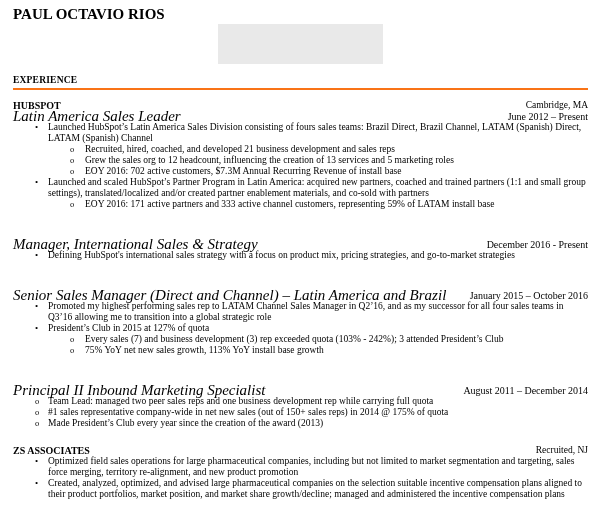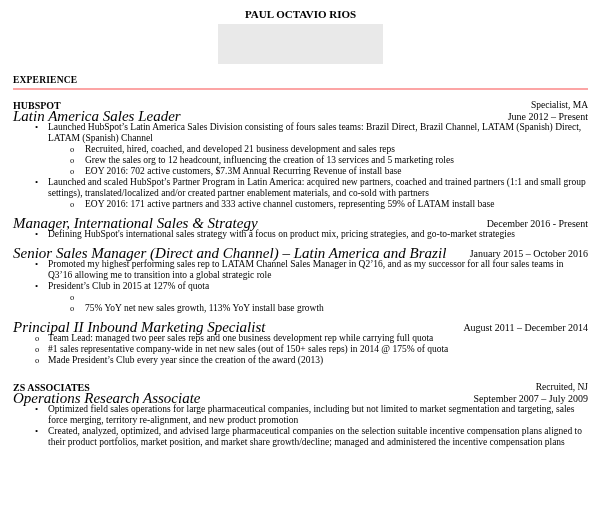--- a/index.html
+++ b/index.html
@@ -6,53 +6,52 @@
   body {
     width: 600px; height: 507px;
     background: #ffffff;
     color: #000000;
     font-family: "Liberation Serif", serif;
     overflow: hidden;
   }
   .page { padding: 7px 12px 0 13px; }
 
   .name {
-    text-align: center;
     font-weight: bold;
-    font-size: 11px;
+    font-size: 15px;
     line-height: 14px;
   }
   .redacted {
     width: 165px; height: 40px;
     background: #e9e9e9;
     margin: 3px auto 0 auto;
   }
   .exp-heading {
     font-weight: bold;
     font-size: 9.5px;
     line-height: 11px;
     letter-spacing: 0.2px;
     margin-top: 11px;
     padding-bottom: 2px;
-    border-bottom: 2px solid #fca5a5;
+    border-bottom: 2px solid #f97316;
   }
 
   .company-block { margin-top: 10px; }
   .company-block + .company-block { margin-top: 16px; }
 
   .row {
     display: flex;
     justify-content: space-between;
     align-items: center;
     line-height: 11px;
   }
   .company { font-weight: bold; font-size: 10px; }
   .loc     { font-size: 9.5px; }
 
-  .role-block.gap { margin-top: 8px; }
+  .role-block.gap { margin-top: 29px; }
   .role  { font-style: italic; font-size: 15px; }
   .dates { font-size: 10px; white-space: nowrap; }
 
   .item {
     display: flex;
     font-size: 9.5px;
     line-height: 11px;
   }
   .item.lvl1 { padding-left: 22px; }
   .item.lvl1 .marker { flex: 0 0 13px; }
@@ -66,21 +65,21 @@
 <body>
 
 <div class="page">
   <div class="name">PAUL OCTAVIO RIOS</div>
   <div class="redacted"></div>
   <div class="exp-heading">EXPERIENCE</div>
   <div id="experience-body">
       <div class="company-block">
         <div class="row company-row">
           <span class="company">HUBSPOT</span>
-          <span class="loc">Specialist, MA</span>
+          <span class="loc">Cambridge, MA</span>
         </div>
         <div class="role-block">
           <div class="row role-row">
             <span class="role">Latin America Sales Leader</span>
             <span class="dates">June 2012 – Present</span>
           </div>
           <div class="item lvl1">
             <span class="marker disc">•</span>
             <span class="text">Launched HubSpot’s Latin America Sales Division consisting of fours sales teams: Brazil Direct, Brazil Channel, LATAM (Spanish) Direct, LATAM (Spanish) Channel</span>
           </div>
@@ -123,20 +122,21 @@
           <div class="item lvl1">
             <span class="marker disc">•</span>
             <span class="text">Promoted my highest performing sales rep to LATAM Channel Sales Manager in Q2’16, and as my successor for all four sales teams in Q3’16 allowing me to transition into a global strategic role</span>
           </div>
           <div class="item lvl1">
             <span class="marker disc">•</span>
             <span class="text">President’s Club in 2015 at 127% of quota</span>
           </div>
           <div class="item lvl2">
             <span class="marker circle">o</span>
+            <span class="text">Every sales (7) and business development (3) rep exceeded quota (103% - 242%); 3 attended President’s Club</span>
           </div>
           <div class="item lvl2">
             <span class="marker circle">o</span>
             <span class="text">75% YoY net new sales growth, 113% YoY install base growth</span>
           </div>
         </div>
         <div class="role-block gap">
           <div class="row role-row">
             <span class="role">Principal II Inbound Marketing Specialist</span>
             <span class="dates">August 2011 – December 2014</span>
@@ -154,24 +154,20 @@
             <span class="text">Made President’s Club every year since the creation of the award (2013)</span>
           </div>
         </div>
       </div>
       <div class="company-block">
         <div class="row company-row">
           <span class="company">ZS ASSOCIATES</span>
           <span class="loc">Recruited, NJ</span>
         </div>
         <div class="role-block">
-          <div class="row role-row">
-            <span class="role">Operations Research Associate</span>
-            <span class="dates">September 2007 – July 2009</span>
-          </div>
           <div class="item lvl1">
             <span class="marker disc">•</span>
             <span class="text">Optimized field sales operations for large pharmaceutical companies, including but not limited to market segmentation and targeting, sales force merging, territory re-alignment, and new product promotion</span>
           </div>
           <div class="item lvl1">
             <span class="marker disc">•</span>
             <span class="text">Created, analyzed, optimized, and advised large pharmaceutical companies on the selection suitable incentive compensation plans aligned to their product portfolios, market position, and market share growth/decline; managed and administered the incentive compensation plans</span>
           </div>
         </div>
       </div>

